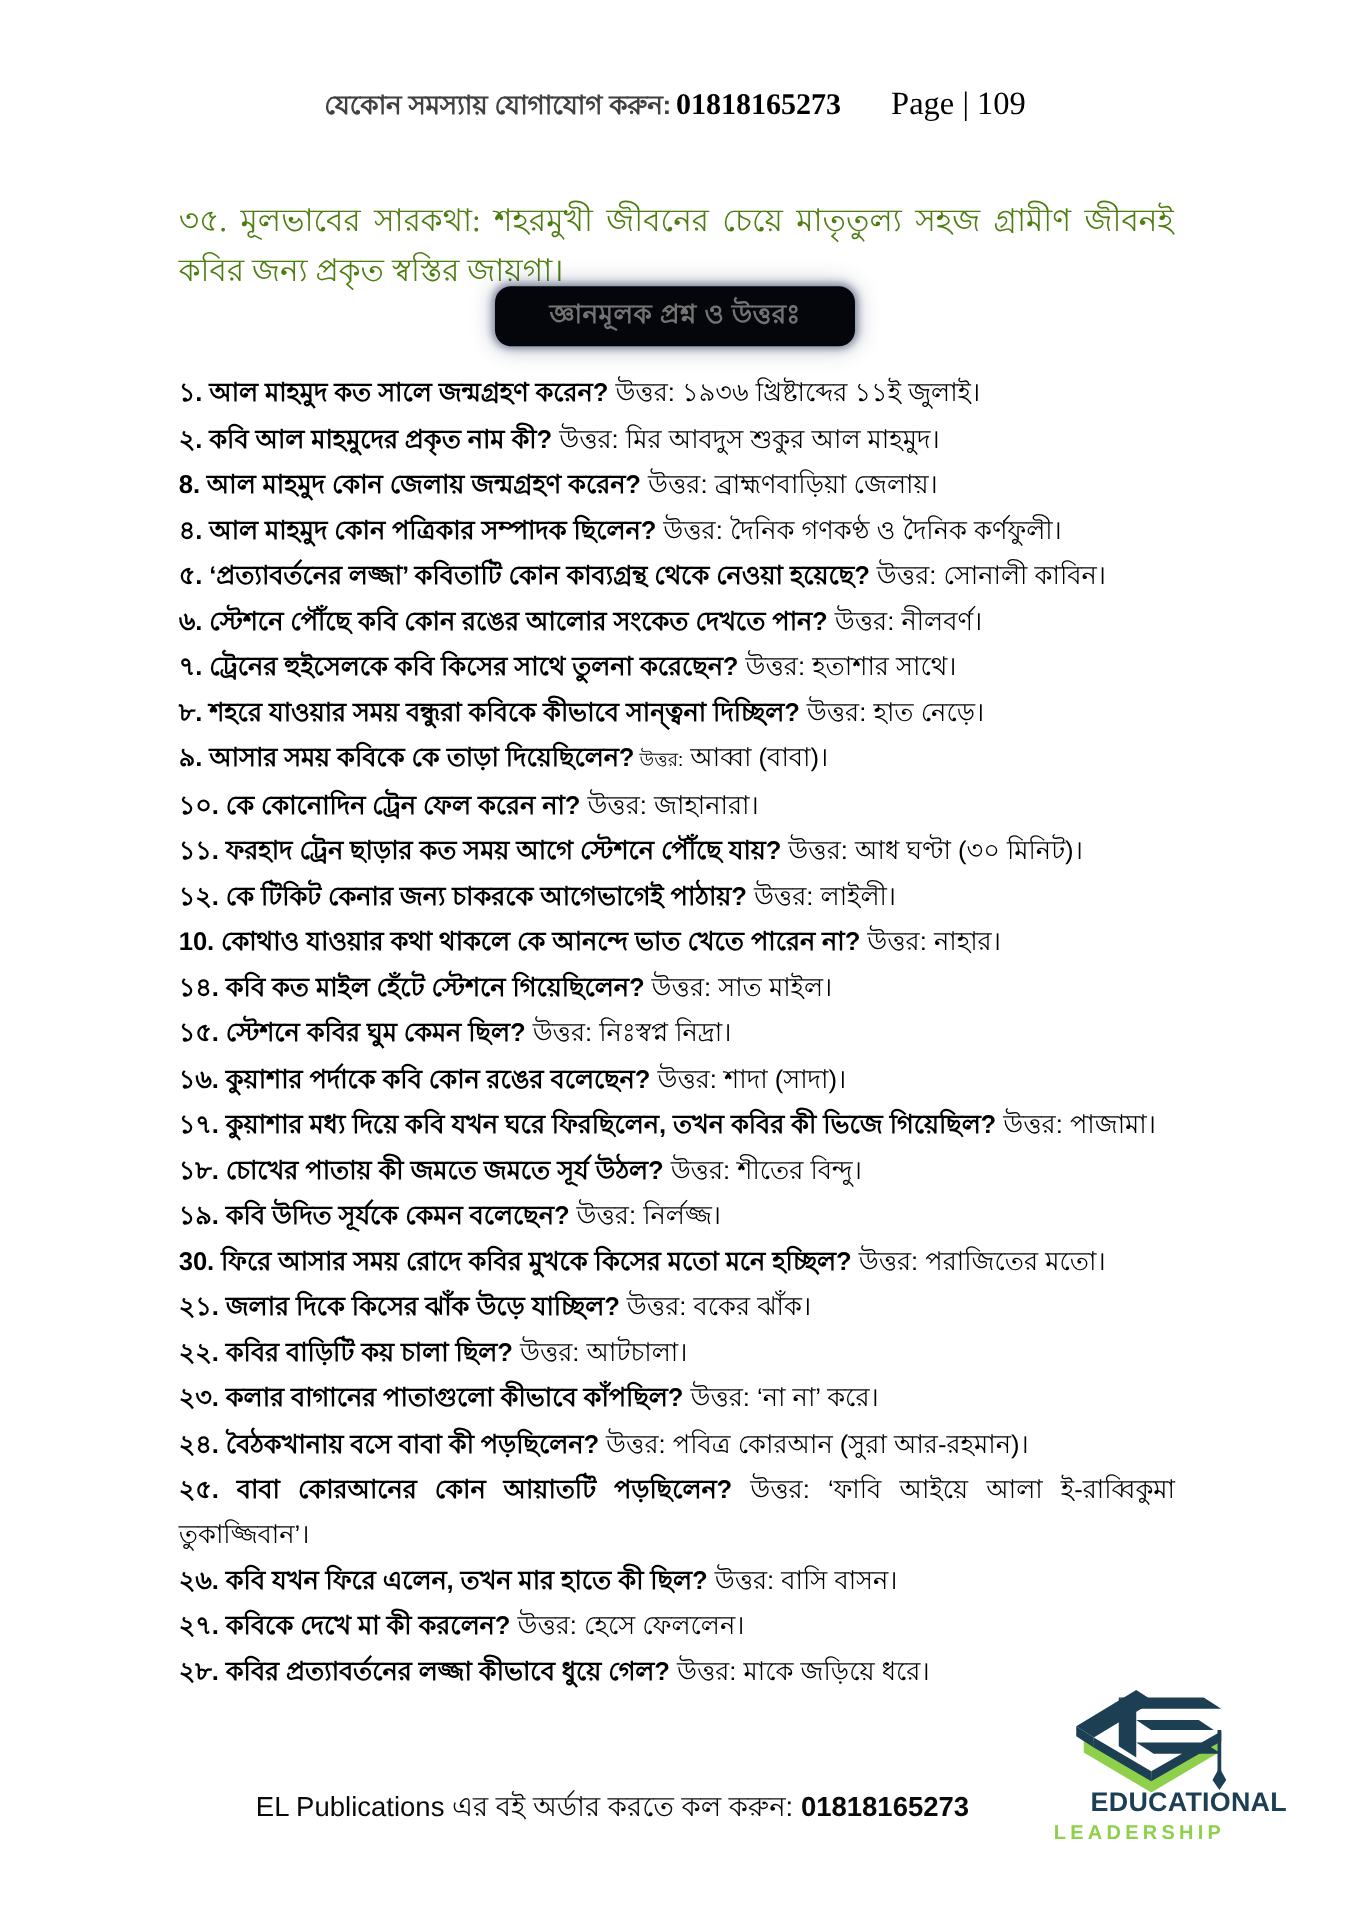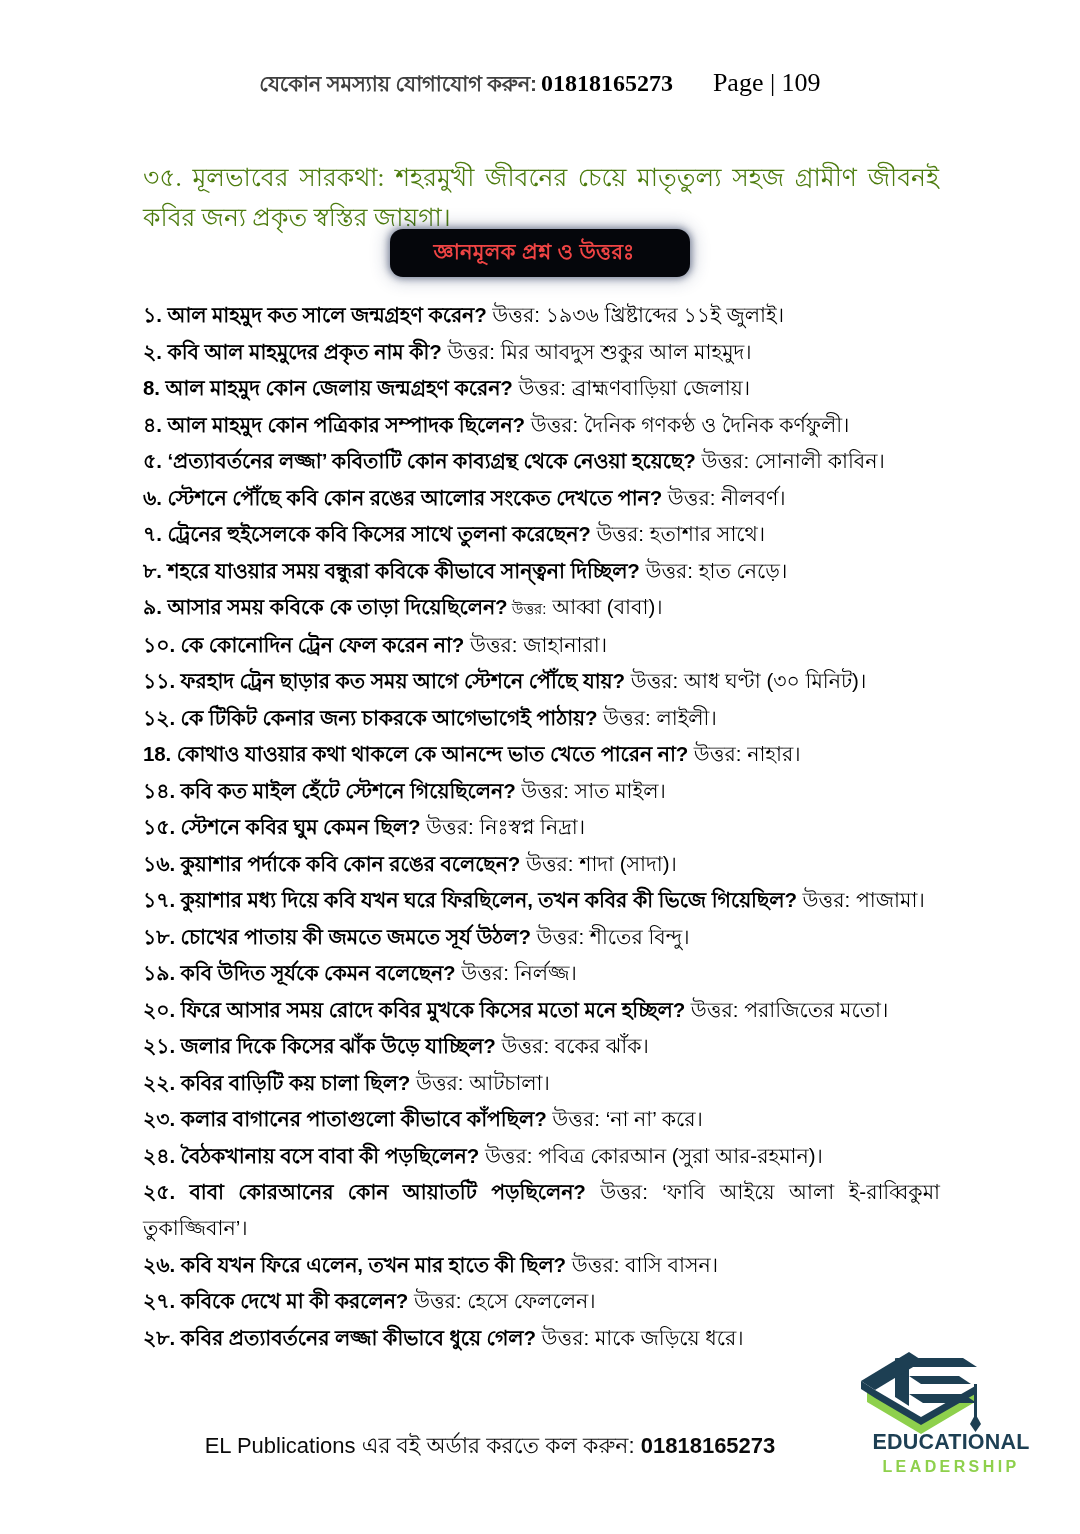--- a/index.html
+++ b/index.html
@@ -75,23 +75,23 @@
   .banner-wrap {
     position: absolute;
     left: 0;
     top: 229px;
     width: 1080px;
     display: flex;
     justify-content: center;
   }
   .banner {
     background: #05060b;
-    color: #ef4444;
+    color: #737373;
     border-radius: 13px;
-    padding: 11px 56px 13px 44px;
+    padding: 11px 44px 13px 44px;
     font-family: "Liberation Sans", "DejaVu Sans", sans-serif;
     font-weight: bold;
     font-size: 21px;
     line-height: 1.15;
     text-align: center;
     letter-spacing: 0.3px;
     box-shadow:
       0 0 6px 2px rgba(30,45,80,0.45),
       0 0 16px 4px rgba(40,55,95,0.25);
     white-space: nowrap;
@@ -170,21 +170,21 @@
     font-size: 21.5px;
     letter-spacing: 0.2px;
     color: #1d3f53;
     white-space: nowrap;
   }
   .logo-word2 {
     position: absolute;
     left: 0px;
     top: 122px;
     width: 216px;
-    text-align: center;
+    text-align: left;
     font-family: "Liberation Sans", "DejaVu Sans", sans-serif;
     font-weight: bold;
     font-size: 16px;
     letter-spacing: 3.4px;
     color: #8ed04c;
     white-space: nowrap;
   }
 </style>
 </head>
 <body>
@@ -209,28 +209,28 @@
       <div class="qa-item"><span class="q-text">8. আল মাহমুদ কোন জেলায় জন্মগ্রহণ করেন?</span><span class="a-text"> উত্তর:</span><span class="a-text"> ব্রাহ্মণবাড়িয়া জেলায়।</span></div>
       <div class="qa-item"><span class="q-text">৪. আল মাহমুদ কোন পত্রিকার সম্পাদক ছিলেন?</span><span class="a-text"> উত্তর:</span><span class="a-text"> দৈনিক গণকণ্ঠ ও দৈনিক কর্ণফুলী।</span></div>
       <div class="qa-item"><span class="q-text">৫. ‘প্রত্যাবর্তনের লজ্জা’ কবিতাটি কোন কাব্যগ্রন্থ থেকে নেওয়া হয়েছে?</span><span class="a-text"> উত্তর:</span><span class="a-text"> সোনালী কাবিন।</span></div>
       <div class="qa-item"><span class="q-text">৬. স্টেশনে পৌঁছে কবি কোন রঙের আলোর সংকেত দেখতে পান?</span><span class="a-text"> উত্তর:</span><span class="a-text"> নীলবর্ণ।</span></div>
       <div class="qa-item"><span class="q-text">৭. ট্রেনের হুইসেলকে কবি কিসের সাথে তুলনা করেছেন?</span><span class="a-text"> উত্তর:</span><span class="a-text"> হতাশার সাথে।</span></div>
       <div class="qa-item"><span class="q-text">৮. শহরে যাওয়ার সময় বন্ধুরা কবিকে কীভাবে সান্ত্বনা দিচ্ছিল?</span><span class="a-text"> উত্তর:</span><span class="a-text"> হাত নেড়ে।</span></div>
       <div class="qa-item"><span class="q-text">৯. আসার সময় কবিকে কে তাড়া দিয়েছিলেন?</span><span class="a-text a-label-small"> উত্তর:</span><span class="a-text"> আব্বা (বাবা)।</span></div>
       <div class="qa-item"><span class="q-text">১০. কে কোনোদিন ট্রেন ফেল করেন না?</span><span class="a-text"> উত্তর:</span><span class="a-text"> জাহানারা।</span></div>
       <div class="qa-item"><span class="q-text">১১. ফরহাদ ট্রেন ছাড়ার কত সময় আগে স্টেশনে পৌঁছে যায়?</span><span class="a-text"> উত্তর:</span><span class="a-text"> আধ ঘণ্টা (৩০ মিনিট)।</span></div>
       <div class="qa-item"><span class="q-text">১২. কে টিকিট কেনার জন্য চাকরকে আগেভাগেই পাঠায়?</span><span class="a-text"> উত্তর:</span><span class="a-text"> লাইলী।</span></div>
-      <div class="qa-item"><span class="q-text">18. কোথাও যাওয়ার কথা থাকলে কে আনন্দে ভাত খেতে পারেন না?</span><span class="a-text"> উত্তর:</span><span class="a-text"> নাহার।</span></div>
+      <div class="qa-item"><span class="q-text">10. কোথাও যাওয়ার কথা থাকলে কে আনন্দে ভাত খেতে পারেন না?</span><span class="a-text"> উত্তর:</span><span class="a-text"> নাহার।</span></div>
       <div class="qa-item"><span class="q-text">১৪. কবি কত মাইল হেঁটে স্টেশনে গিয়েছিলেন?</span><span class="a-text"> উত্তর:</span><span class="a-text"> সাত মাইল।</span></div>
       <div class="qa-item"><span class="q-text">১৫. স্টেশনে কবির ঘুম কেমন ছিল?</span><span class="a-text"> উত্তর:</span><span class="a-text"> নিঃস্বপ্ন নিদ্রা।</span></div>
       <div class="qa-item"><span class="q-text">১৬. কুয়াশার পর্দাকে কবি কোন রঙের বলেছেন?</span><span class="a-text"> উত্তর:</span><span class="a-text"> শাদা (সাদা)।</span></div>
       <div class="qa-item wrap"><span class="q-text">১৭. কুয়াশার মধ্য দিয়ে কবি যখন ঘরে ফিরছিলেন, তখন কবির কী ভিজে গিয়েছিল?</span><span class="a-text"> উত্তর:</span><span class="a-text"> পাজামা।</span></div>
       <div class="qa-item"><span class="q-text">১৮. চোখের পাতায় কী জমতে জমতে সূর্য উঠল?</span><span class="a-text"> উত্তর:</span><span class="a-text"> শীতের বিন্দু।</span></div>
       <div class="qa-item"><span class="q-text">১৯. কবি উদিত সূর্যকে কেমন বলেছেন?</span><span class="a-text"> উত্তর:</span><span class="a-text"> নির্লজ্জ।</span></div>
-      <div class="qa-item"><span class="q-text">২০. ফিরে আসার সময় রোদে কবির মুখকে কিসের মতো মনে হচ্ছিল?</span><span class="a-text"> উত্তর:</span><span class="a-text"> পরাজিতের মতো।</span></div>
+      <div class="qa-item"><span class="q-text">30. ফিরে আসার সময় রোদে কবির মুখকে কিসের মতো মনে হচ্ছিল?</span><span class="a-text"> উত্তর:</span><span class="a-text"> পরাজিতের মতো।</span></div>
       <div class="qa-item"><span class="q-text">২১. জলার দিকে কিসের ঝাঁক উড়ে যাচ্ছিল?</span><span class="a-text"> উত্তর:</span><span class="a-text"> বকের ঝাঁক।</span></div>
       <div class="qa-item"><span class="q-text">২২. কবির বাড়িটি কয় চালা ছিল?</span><span class="a-text"> উত্তর:</span><span class="a-text"> আটচালা।</span></div>
       <div class="qa-item"><span class="q-text">২৩. কলার বাগানের পাতাগুলো কীভাবে কাঁপছিল?</span><span class="a-text"> উত্তর:</span><span class="a-text"> ‘না না’ করে।</span></div>
       <div class="qa-item"><span class="q-text">২৪. বৈঠকখানায় বসে বাবা কী পড়ছিলেন?</span><span class="a-text"> উত্তর:</span><span class="a-text"> পবিত্র কোরআন (সুরা আর-রহমান)।</span></div>
       <div class="qa-item wrap"><span class="q-text">২৫. বাবা কোরআনের কোন আয়াতটি পড়ছিলেন?</span><span class="a-text"> উত্তর:</span><span class="a-text"> ‘ফাবি আইয়ে আলা ই-রাব্বিকুমা তুকাজ্জিবান’।</span></div>
       <div class="qa-item"><span class="q-text">২৬. কবি যখন ফিরে এলেন, তখন মার হাতে কী ছিল?</span><span class="a-text"> উত্তর:</span><span class="a-text"> বাসি বাসন।</span></div>
       <div class="qa-item"><span class="q-text">২৭. কবিকে দেখে মা কী করলেন?</span><span class="a-text"> উত্তর:</span><span class="a-text"> হেসে ফেললেন।</span></div>
       <div class="qa-item"><span class="q-text">২৮. কবির প্রত্যাবর্তনের লজ্জা কীভাবে ধুয়ে গেল?</span><span class="a-text"> উত্তর:</span><span class="a-text"> মাকে জড়িয়ে ধরে।</span></div>
     </div>
 

